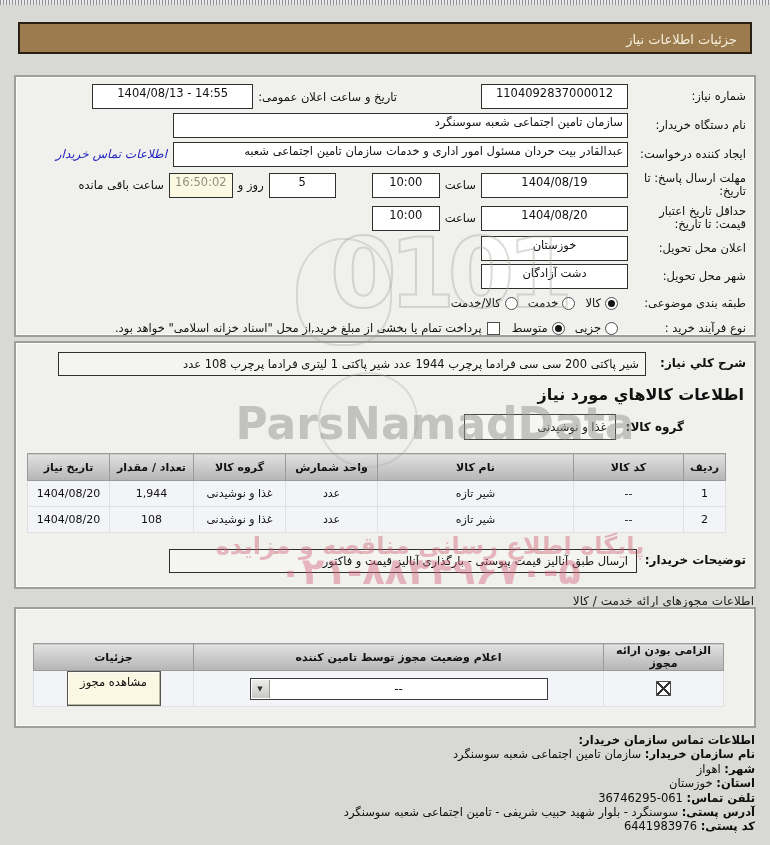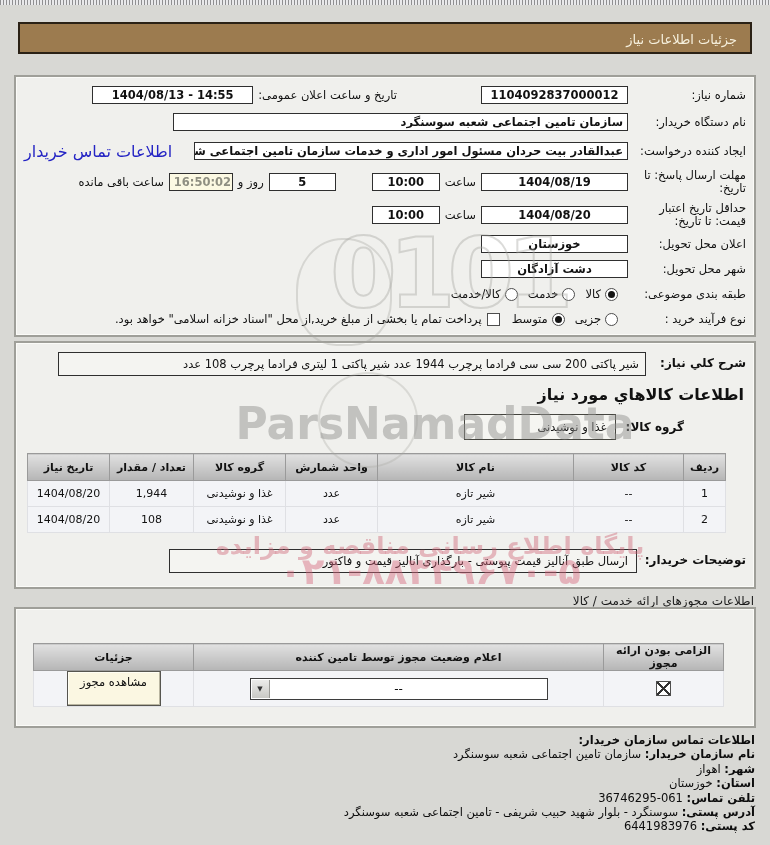--- a/index.html
+++ b/index.html
@@ -11,33 +11,33 @@
     border:2px solid #2a2115;color:#f6f0dd;font-size:13px;line-height:32px;padding:0 13px;box-sizing:border-box;}
   .panel{position:absolute;right:14px;left:14px;background:#f0f0ed;border:2px solid #9f9f99;
     box-shadow:inset 0 0 0 1px #fbfbf8;box-sizing:border-box;}
   .panel1{top:75px;height:262px;padding:7px 8px 4px;}
   .panel2{top:341px;height:248px;padding:9px 8px 4px;}
   .panel3{top:607px;height:121px;padding:34px 0 0;}
   .frow{display:flex;align-items:center;margin-bottom:3px;min-height:22px;font-size:11.5px;}
   .frow.tall{min-height:30px;}
   .flabel{width:118px;flex:none;line-height:13px;}
   .inlbl{margin:0 5px;white-space:nowrap;}
-  .finput{background:#fff;border:1px solid #2f2f2f;height:18px;line-height:16px;font-size:11.5px;
-    padding:0 4px;box-sizing:border-box;overflow:hidden;white-space:nowrap;font-weight:bold;}
+  .finput{background:#fff;border:1px solid #2f2f2f;height:25px;line-height:16px;font-size:11.5px;
+    padding:0 4px;box-sizing:border-box;overflow:hidden;white-space:nowrap;}
   .c{text-align:center;}
   .num{direction:ltr;unicode-bidi:isolate;}
   .w-main{width:147px;}
   .w-ann{width:161px;}
   .w-wide{width:455px;}
   .w-time{width:68px;}
   .w-days{width:67px;}
   .w-cd{width:64px;background:#fcf9e3;color:#8f8f82;}
   .gr84{margin-right:84px;}
   .gr36{margin-right:36px;}
-  .link{color:#2424c4;margin-right:22px;cursor:pointer;white-space:nowrap;font-size:16px;text-decoration:none;}
+  .link{color:#2424c4;margin-right:6px;cursor:pointer;white-space:nowrap;font-size:12px;text-decoration:none;font-style:italic;}
   .radio{width:13px;height:13px;border:1px solid #4d4d4d;border-radius:50%;background:#fff;flex:none;margin-right:10px;margin-left:4px;box-sizing:border-box;}
   .radio.on::after{content:'';display:block;width:7px;height:7px;margin:2px;background:#141414;border-radius:50%;}
   .cbx{width:13px;height:13px;border:1px solid #4d4d4d;background:#fff;flex:none;margin-right:12px;margin-left:5px;box-sizing:border-box;}
   .cbx.checked{background:
     linear-gradient(45deg,transparent 43%,#333 45%,#333 55%,transparent 57%),
     linear-gradient(-45deg,transparent 43%,#333 45%,#333 55%,transparent 57%),#fff;}
   .descrow{display:flex;align-items:flex-start;margin-bottom:9px;font-size:12px;}
   .blabel{font-weight:bold;width:100px;flex:none;padding-top:4px;}
   .descbox{width:588px;border:1px solid #2f2f2f;background:#f4f4f1;padding:3px 6px;font-size:11.5px;line-height:16px;box-sizing:border-box;}
   .sect-title{font-weight:bold;font-size:16px;margin:4px 2px 10px;}

